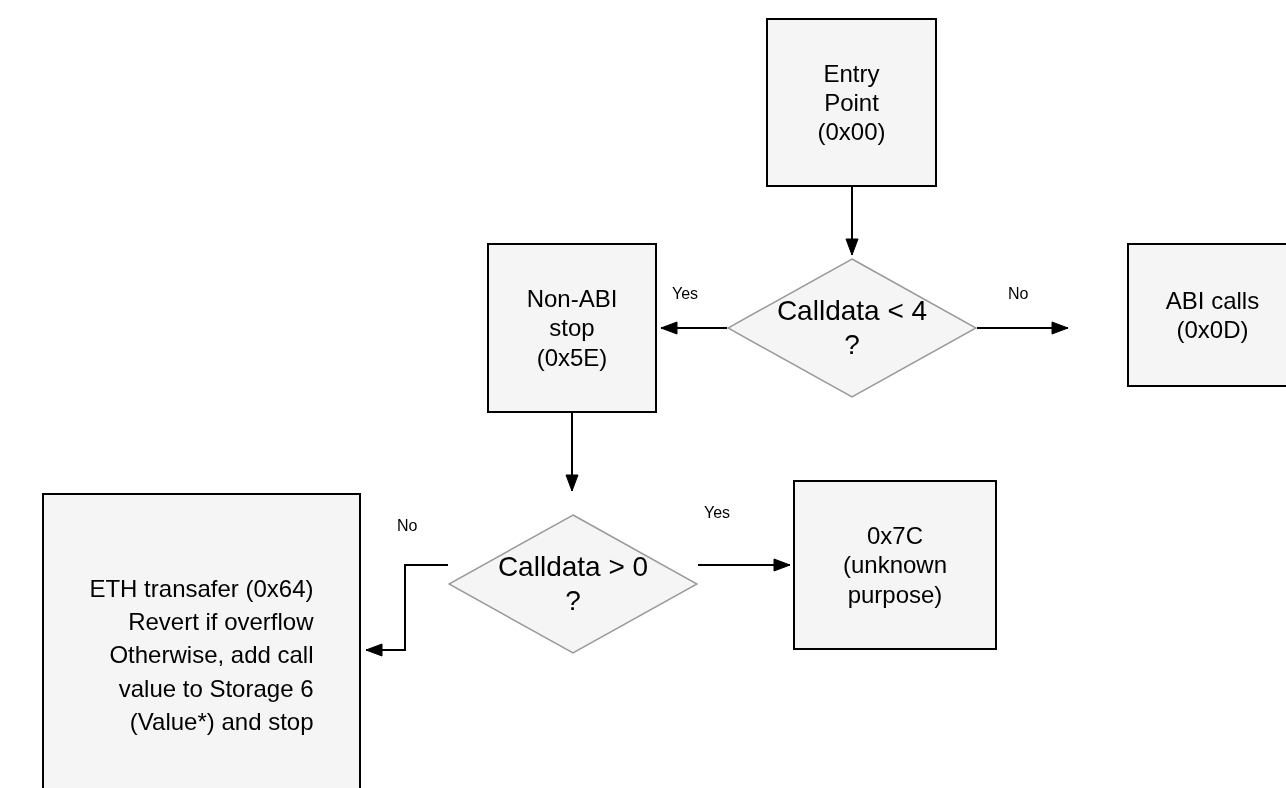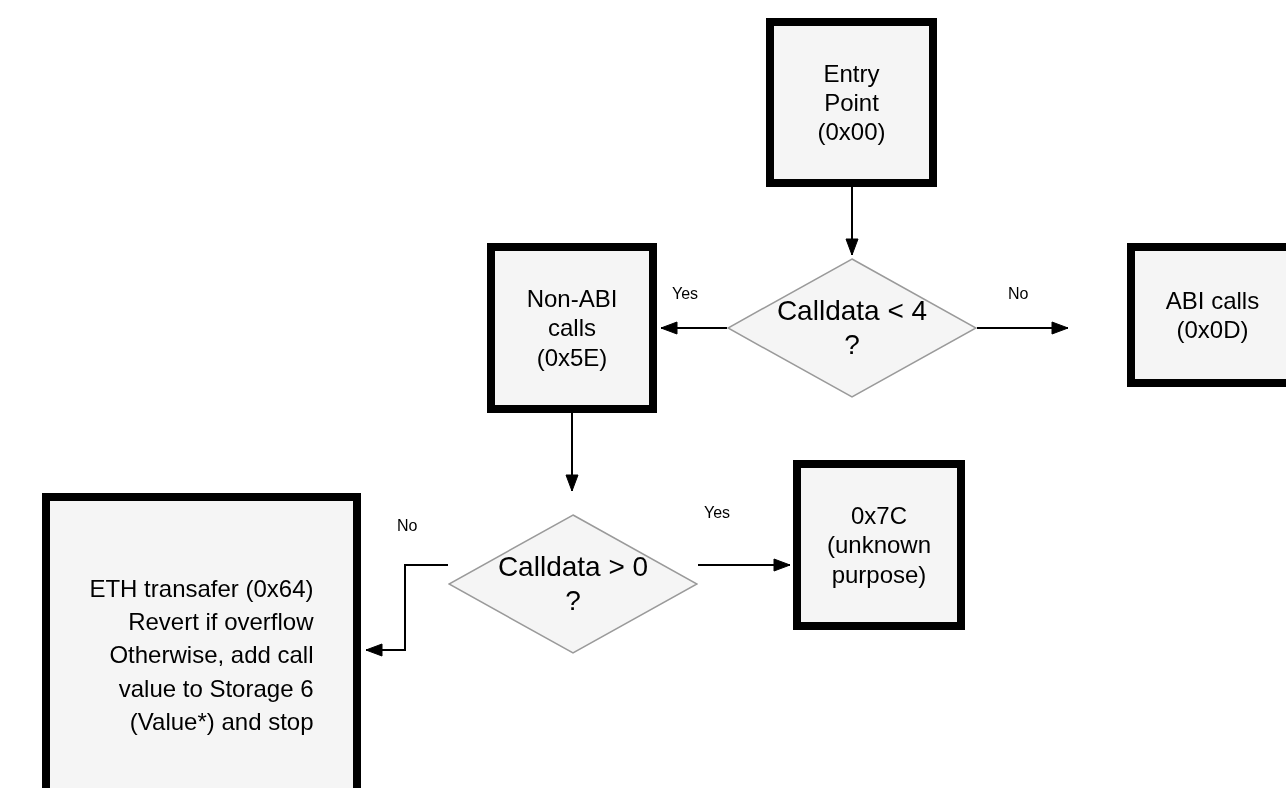--- a/index.html
+++ b/index.html
@@ -19,21 +19,21 @@
   .edges {
     position: absolute;
     left: 0;
     top: 0;
     pointer-events: none;
   }
   .node {
     position: absolute;
     box-sizing: border-box;
     background: #f5f5f5;
-    border: 8px solid #000000;
+    border: 2px solid #000000;
     display: flex;
     align-items: center;
     justify-content: center;
     text-align: center;
     font-size: 24px;
     line-height: 1.22;
     white-space: pre-line;
   }
   .node-large {
     line-height: 1.38;
@@ -95,38 +95,38 @@
   <div class="diamond" style="left:727px; top:258px; width:250px; height:140px;">
     <svg width="250" height="140" viewBox="0 0 250 140">
       <polygon points="125,1 249,70 125,139 1,70" fill="#f5f5f5" stroke="#9a9a9a" stroke-width="1.5"></polygon>
     </svg>
     <div class="diamond-label">Calldata &lt; 4
 ?</div>
   </div>
 
   <div class="node" style="left:487px; top:243px; width:170px; height:170px;">
     <span>Non-ABI
-calls
+stop
 (0x5E)</span>
   </div>
 
   <div class="node" style="left:1127px; top:243px; width:171px; height:144px;">
     <span>ABI calls
 (0x0D)</span>
   </div>
 
   <div class="diamond" style="left:448px; top:514px; width:250px; height:140px;">
     <svg width="250" height="140" viewBox="0 0 250 140">
       <polygon points="125,1 249,70 125,139 1,70" fill="#f5f5f5" stroke="#9a9a9a" stroke-width="1.5"></polygon>
     </svg>
     <div class="diamond-label">Calldata &gt; 0
 ?</div>
   </div>
 
-  <div class="node" style="left:793px; top:460px; width:172px; height:170px;">
+  <div class="node" style="left:793px; top:480px; width:204px; height:170px;">
     <span>0x7C
 (unknown
 purpose)</span>
   </div>
 
   <div class="node node-large" style="left:42px; top:493px; width:319px; height:324px;text-align:right;">
     <span>ETH transafer (0x64)
 Revert if overflow
 Otherwise, add call
 value to Storage 6

